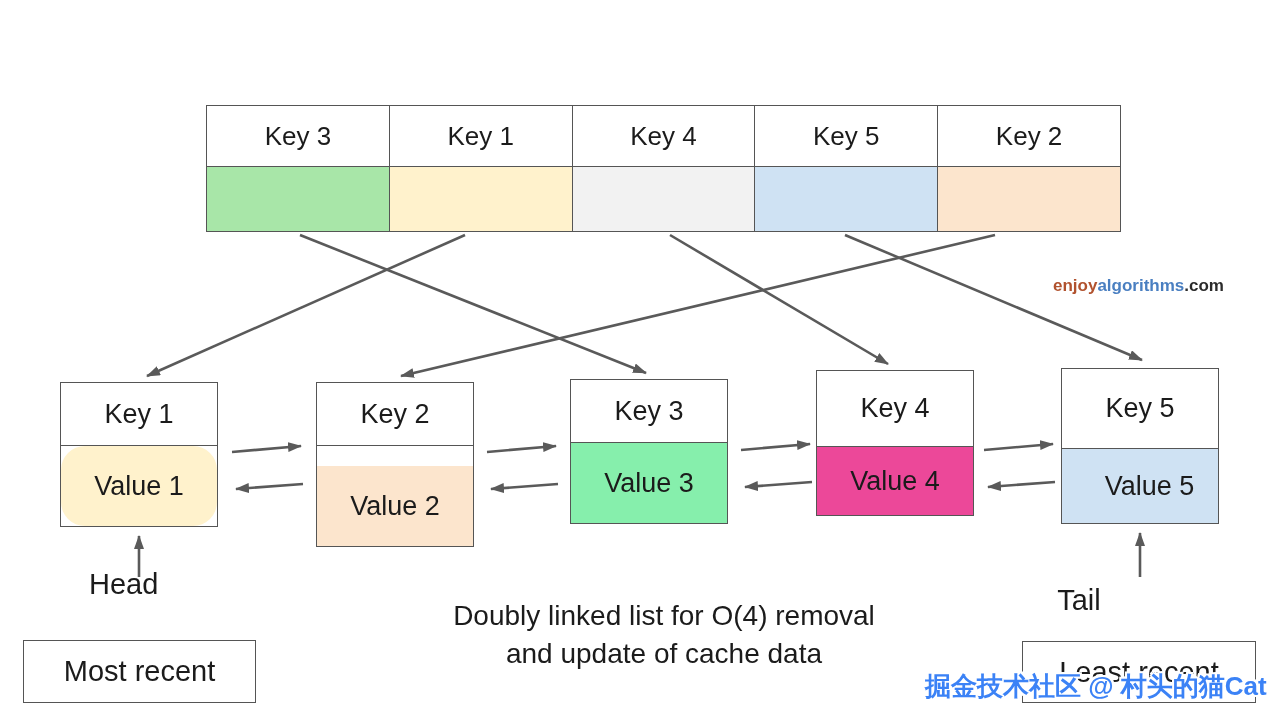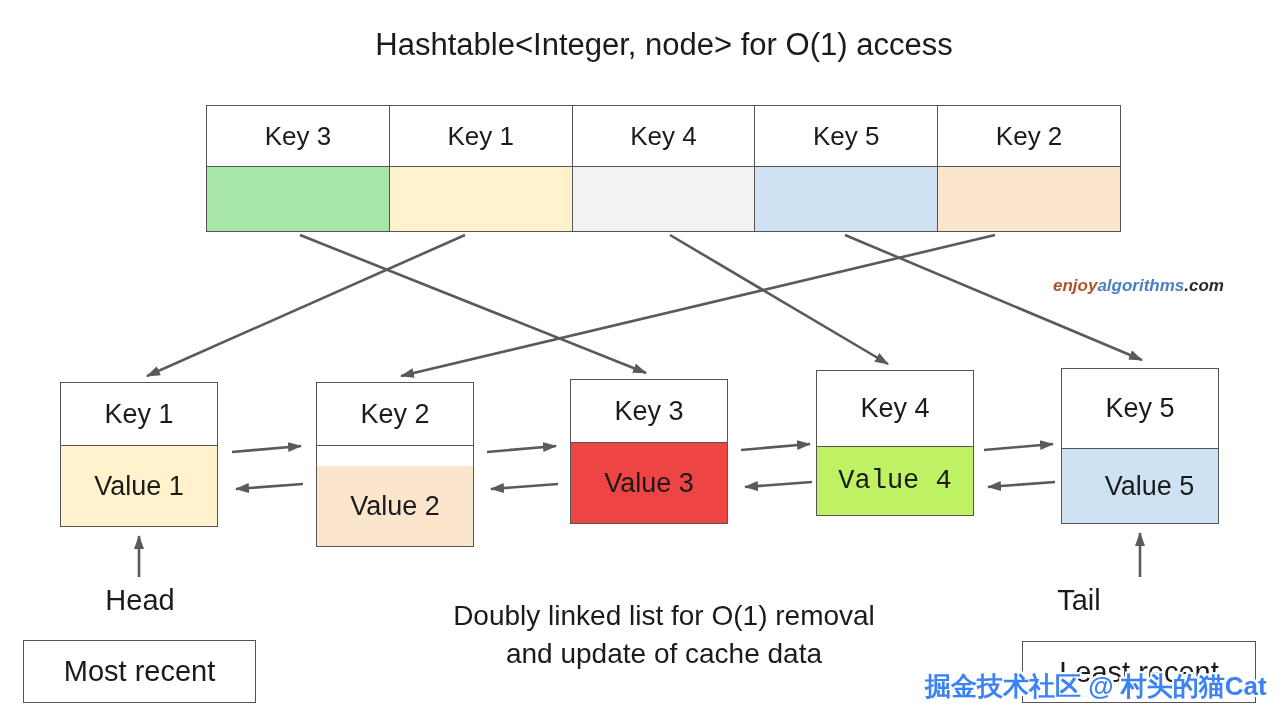--- a/index.html
+++ b/index.html
@@ -25,43 +25,42 @@
     font-size:27px;box-sizing:border-box;background:#fff;}
   .node-val{height:80px;display:flex;align-items:center;justify-content:center;font-size:27px;}
   .n1{left:60px;top:382px;}
   .n2{left:316px;top:382px;}
   .n3{left:570px;top:379px;}
   .n4{left:816px;top:370px;}
   .n5{left:1061px;top:368px;}
   .n4 .node-key{height:76px;} .n4 .node-val{height:68px;}
   .n5 .node-key{height:80px;} .n5 .node-val{height:74px;padding-left:19px;}
 
-  .head-label{position:absolute;left:89px;top:584px;width:102px;text-align:center;font-size:29px;}
+  .head-label{position:absolute;left:89px;top:568px;width:102px;font-size:29px;}
   .tail-label{position:absolute;left:1028px;top:584px;width:102px;text-align:center;font-size:29px;}
 
   .recent-box{position:absolute;border:1.8px solid #555;background:#fff;box-sizing:border-box;
     display:flex;align-items:center;justify-content:center;font-size:29px;z-index:2;}
   .most{left:23px;top:640px;width:233px;height:63px;}
   .least{left:1022px;top:641px;width:234px;height:62px;}
 
   .caption{position:absolute;left:354px;top:597px;width:620px;text-align:center;font-size:28px;line-height:38px;}
 
-  .site-mark{position:absolute;left:1053px;top:276px;font-size:17px;font-weight:600;white-space:nowrap;font-style:italic;}
+  .site-mark{position:absolute;left:1053px;top:276px;font-size:17px;font-weight:600;white-space:nowrap;}
 
   .community-mark{position:absolute;left:925px;top:669px;font-size:26px;font-weight:bold;
     color:#3b82f6;white-space:nowrap;z-index:5;
     text-shadow:2px 2px 0 #fff,-2px -2px 0 #fff,2px -2px 0 #fff,-2px 2px 0 #fff,
                 2px 0 0 #fff,-2px 0 0 #fff,0 2px 0 #fff,0 -2px 0 #fff;}
 </style>
 </head>
 <body>
 
 <div class="stage">
 
-  <div class="title">Hashtable&lt;Integer, node&gt; for O(1) access</div>
 
   <div class="hashtable" id="hashtable">
       <div class="ht-col">
         <div class="ht-key">Key 3</div>
         <div class="ht-cell" style="background: rgb(168, 230, 168);"></div>
       </div>
       <div class="ht-col">
         <div class="ht-key">Key 1</div>
         <div class="ht-cell" style="background: rgb(255, 242, 204);"></div>
       </div>
@@ -103,48 +102,48 @@
       <line x1="1055" y1="482" x2="988" y2="487" marker-end="url(#ah)"></line>
 
       <line x1="139" y1="577" x2="139" y2="536" marker-end="url(#ah)"></line>
       <line x1="1140" y1="577" x2="1140" y2="533" marker-end="url(#ah)"></line>
     </g>
   </svg>
 
   <div id="nodes">
       <div class="node n1">
         <div class="node-key">Key 1</div>
-        <div class="node-val" style="background: rgb(255, 242, 204);">Value 1</div>
+        <div class="node-val" style="background: rgb(255, 242, 204); border-radius: 24px;">Value 1</div>
       </div>
       <div class="node n2">
         <div class="node-key">Key 2</div>
         <div class="node-val" style="background: rgb(252, 229, 205); margin-top: 20px;">Value 2</div>
       </div>
       <div class="node n3">
         <div class="node-key">Key 3</div>
-        <div class="node-val" style="background: #ef4444;">Value 3</div>
+        <div class="node-val" style="background: #86efac;">Value 3</div>
       </div>
       <div class="node n4">
         <div class="node-key">Key 4</div>
-        <div class="node-val" style="background: #bef264; font-family: Liberation Mono, monospace;">Value 4</div>
+        <div class="node-val" style="background: #ec4899;">Value 4</div>
       </div>
       <div class="node n5">
         <div class="node-key">Key 5</div>
         <div class="node-val" style="background: rgb(207, 226, 243);">Value 5</div>
       </div>
     </div>
 
   <div class="head-label">Head</div>
   <div class="tail-label">Tail</div>
 
   <div class="recent-box least">Least recent</div>
   <div class="recent-box most">Most recent</div>
 
   <div class="caption">
-    <div>Doubly linked list for O(1) removal</div>
+    <div>Doubly linked list for O(4) removal</div>
     <div>and update of cache data</div>
   </div>
 
   <div class="site-mark">
     <span id="wm1" style="color: rgb(177, 82, 46);">enjoy</span><span id="wm2" style="color: rgb(74, 127, 193);">algorithms</span><span id="wm3" style="color: rgb(43, 43, 43);">.com</span>
   </div>
 
   <div class="community-mark">掘金技术社区 @ 村头的猫Cat</div>
 
 </div>

